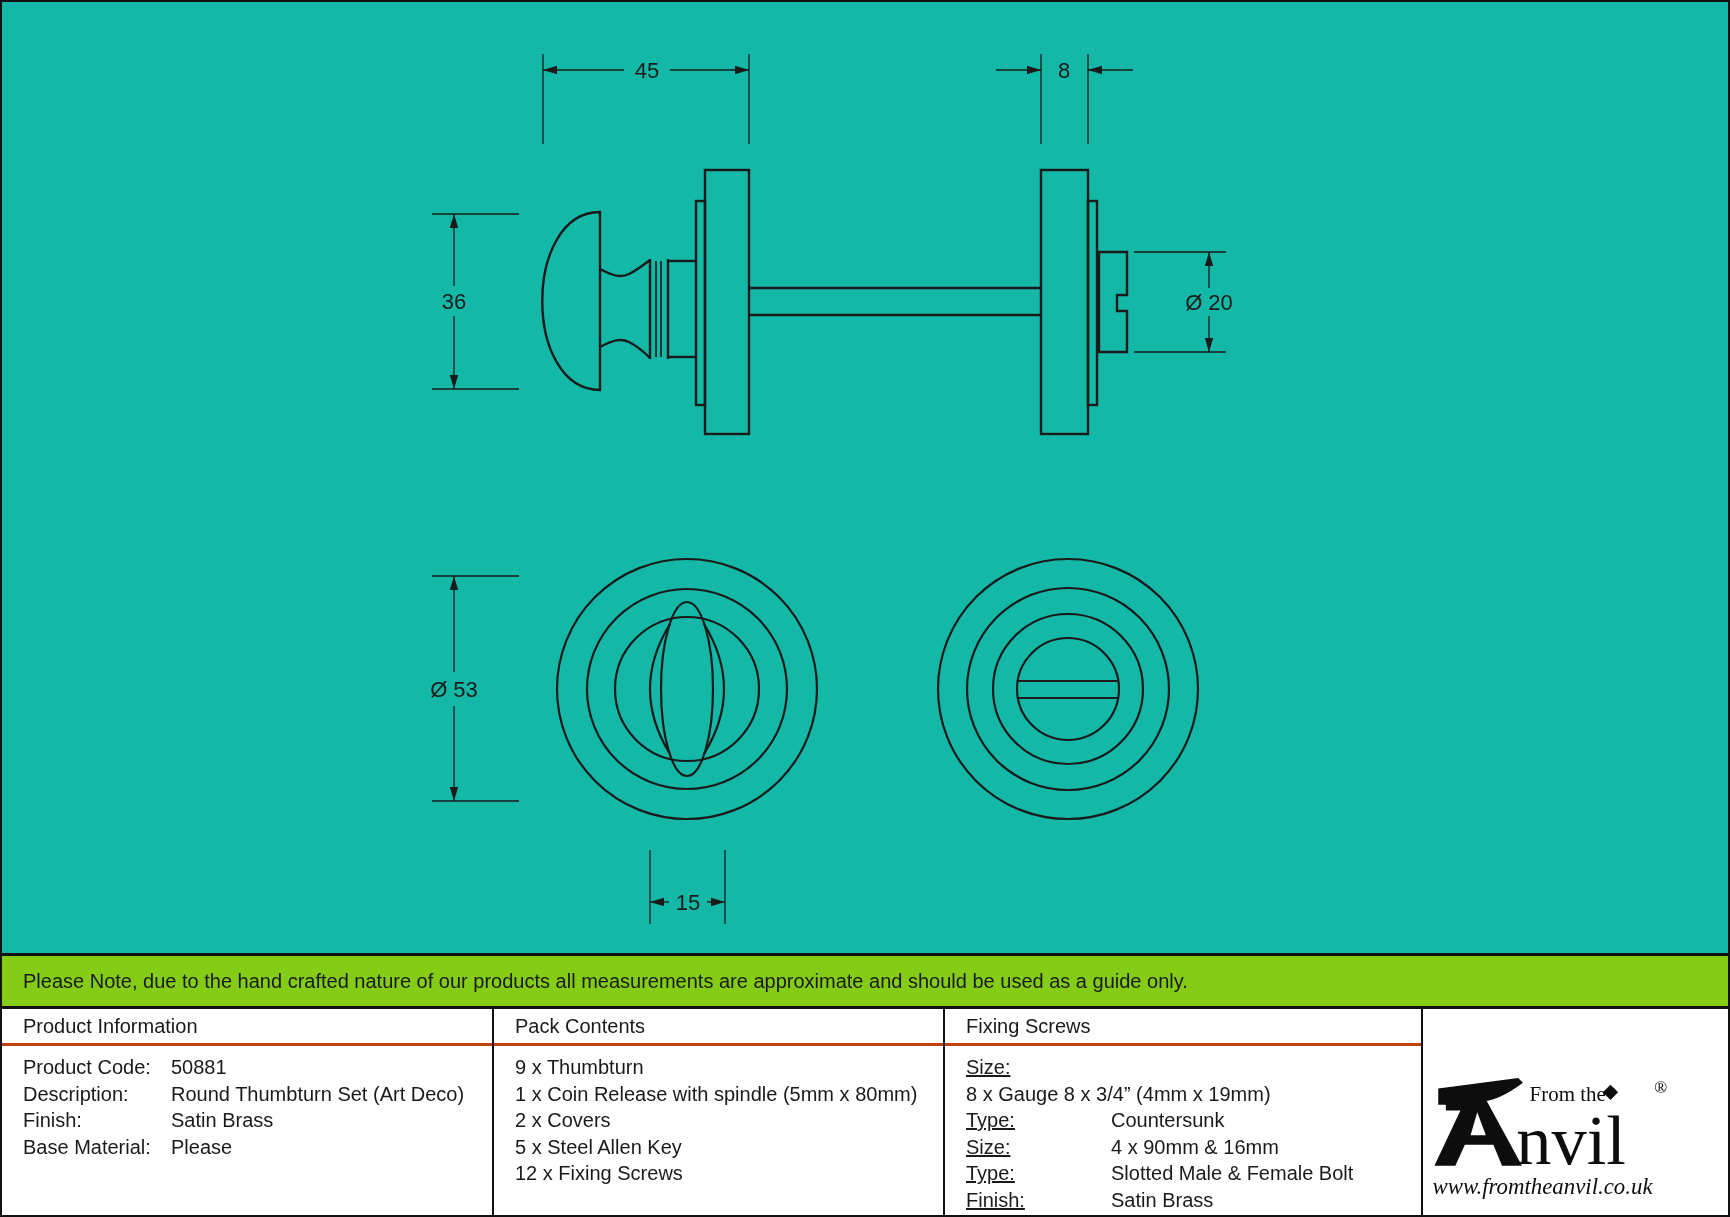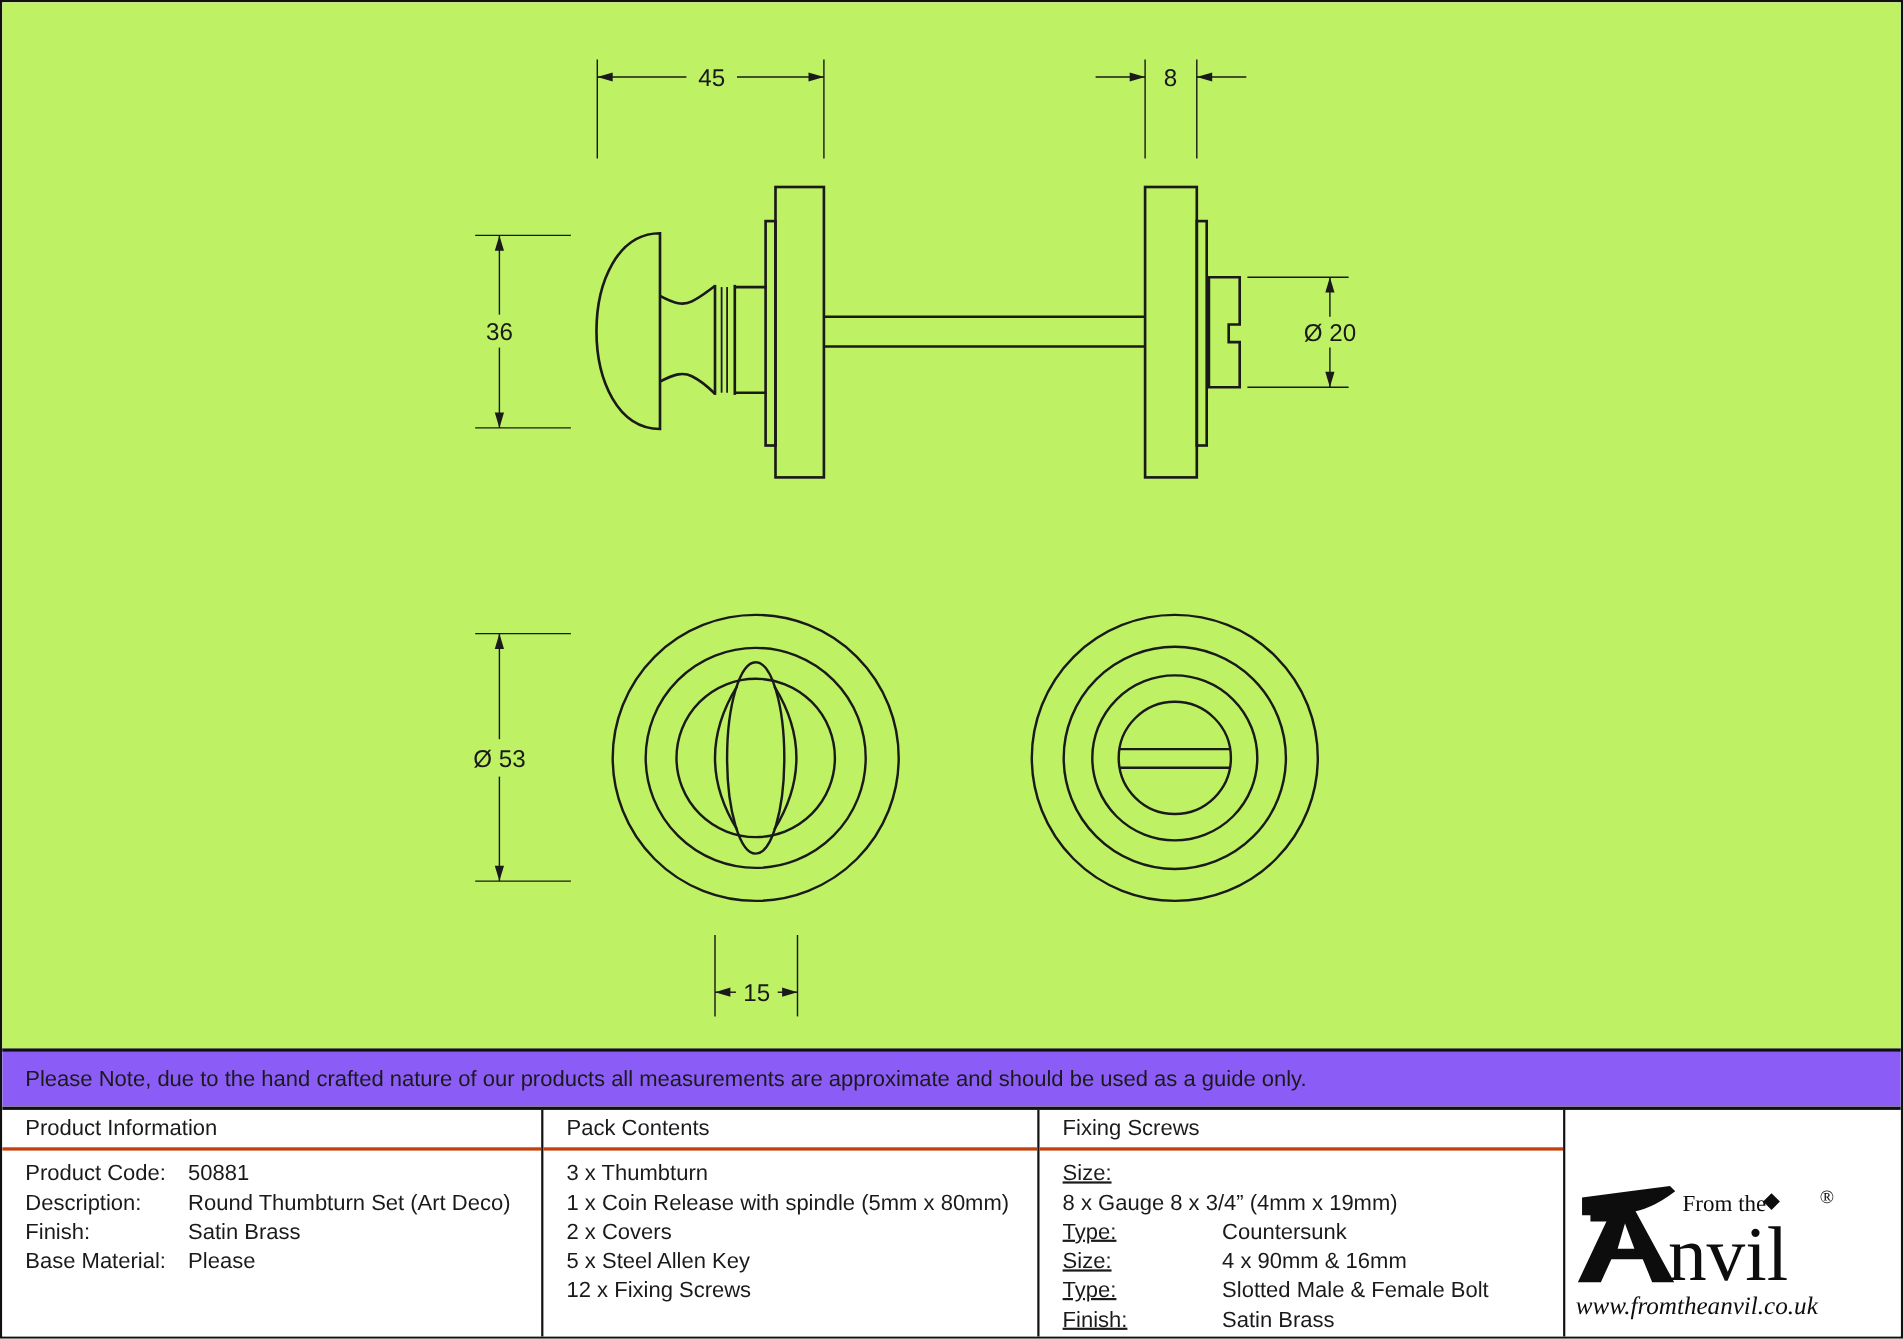--- a/index.html
+++ b/index.html
@@ -3,26 +3,26 @@
 <meta charset="utf-8">
 <style>
   * { margin:0; padding:0; box-sizing:border-box; }
   html,body { background:#e8e8e8; }
   body { font-family:"Liberation Sans", sans-serif; color:#1a1a1a; }
   .sheet{
     width:1730px; height:1217px; background:#ffffff;
     border:2px solid #111; display:flex; flex-direction:column;
     position:relative; overflow:hidden;
   }
-  .drawing-area{ height:951px; position:relative; background:#bef264; }
+  .drawing-area{ height:951px; position:relative; background:#14b8a6; }
   .drawing-area svg{ display:block; width:100%; height:100%; }
 
   .note-row{
     height:53px; border-top:3px solid #111; display:flex; align-items:center;
-    padding-left:21px; font-size:20px; background:#8b5cf6;
+    padding-left:21px; font-size:20px; background:#84cc16;
   }
 
   .bottom-table{
     border-top:3px solid #111; height:209px; display:grid;
     grid-template-columns:492px 451px 478px 1fr; background:#fff;
   }
   .col{ border-right:2px solid #111; display:flex; flex-direction:column; }
   .col.last{ border-right:none; }
   .col-header{
     height:37px; border-bottom:3px solid #c2410c; display:flex; align-items:center;
@@ -174,21 +174,21 @@
         </div>
         <div class="kv">
           <span class="k">Base Material:</span><span class="v">Please</span>
         </div>
       </div>
     </div>
 
     <div class="col">
       <div class="col-header">Pack Contents</div>
       <div class="col-body">
-        <div>3 x Thumbturn</div>
+        <div>9 x Thumbturn</div>
         <div>1 x Coin Release with spindle (5mm x 80mm)</div>
         <div>2 x Covers</div>
         <div>5 x Steel Allen Key</div>
         <div>12 x Fixing Screws</div>
       </div>
     </div>
 
     <div class="col fs">
       <div class="col-header">Fixing Screws</div>
       <div class="col-body">

